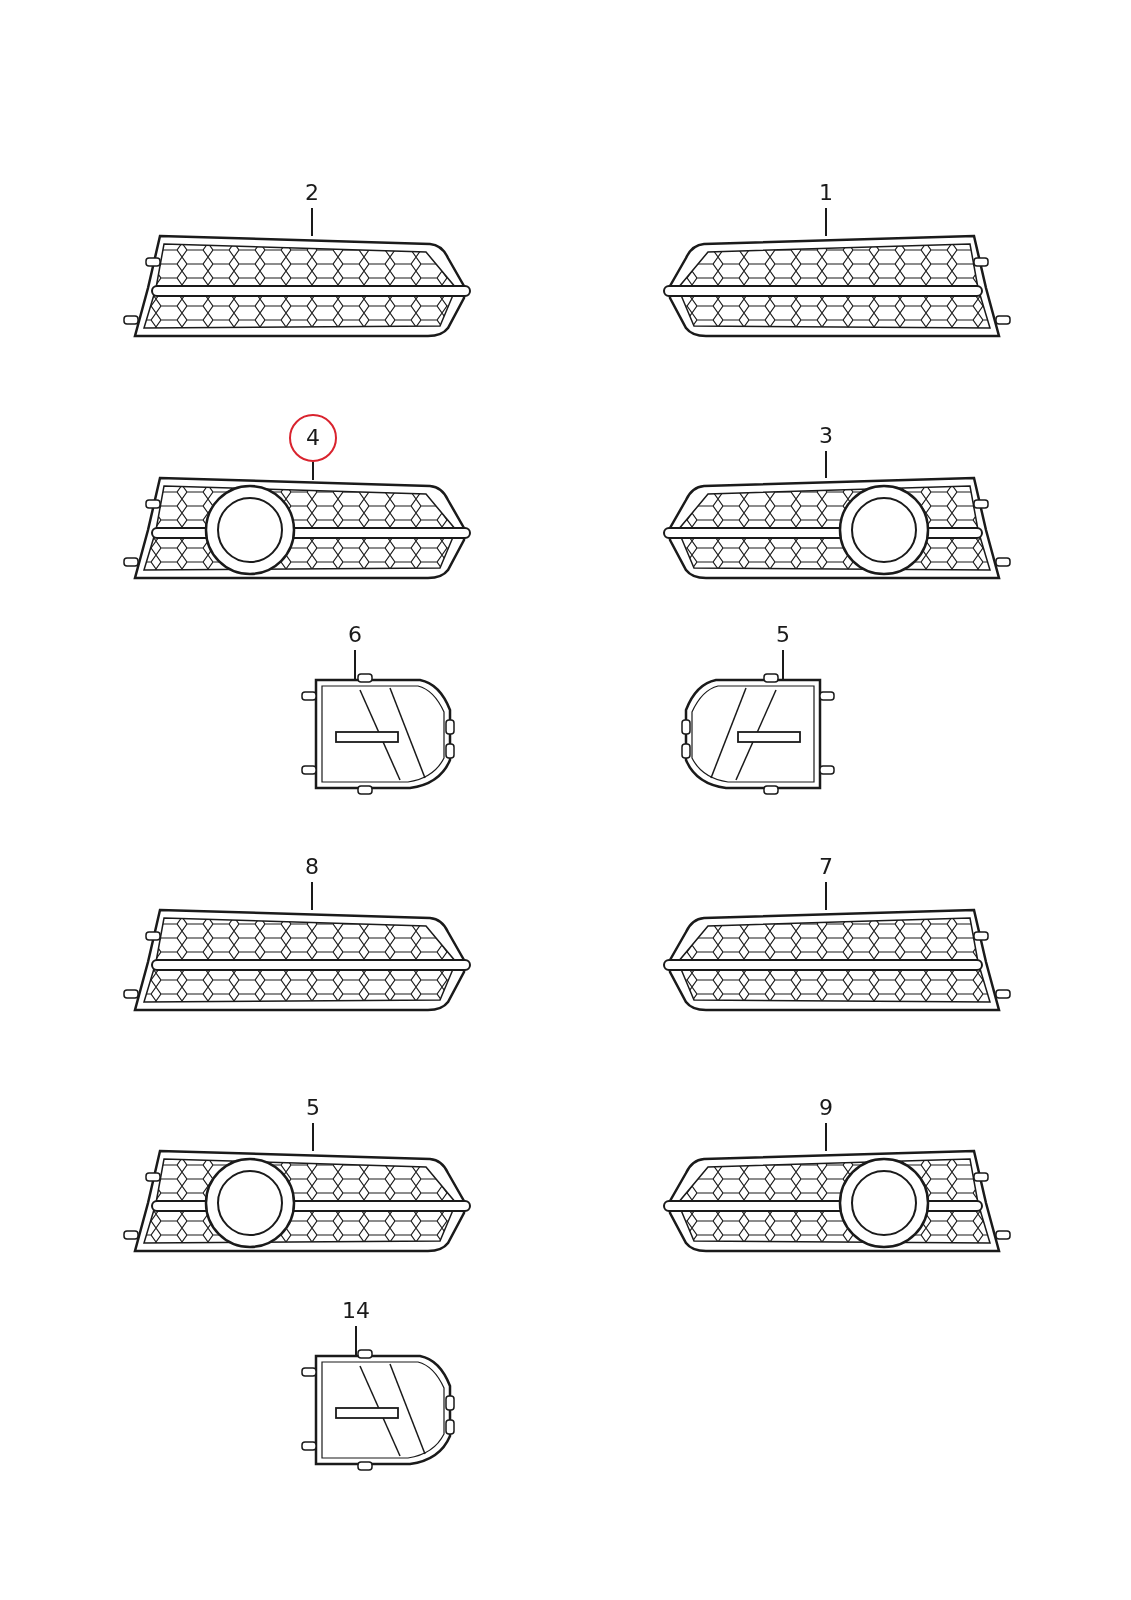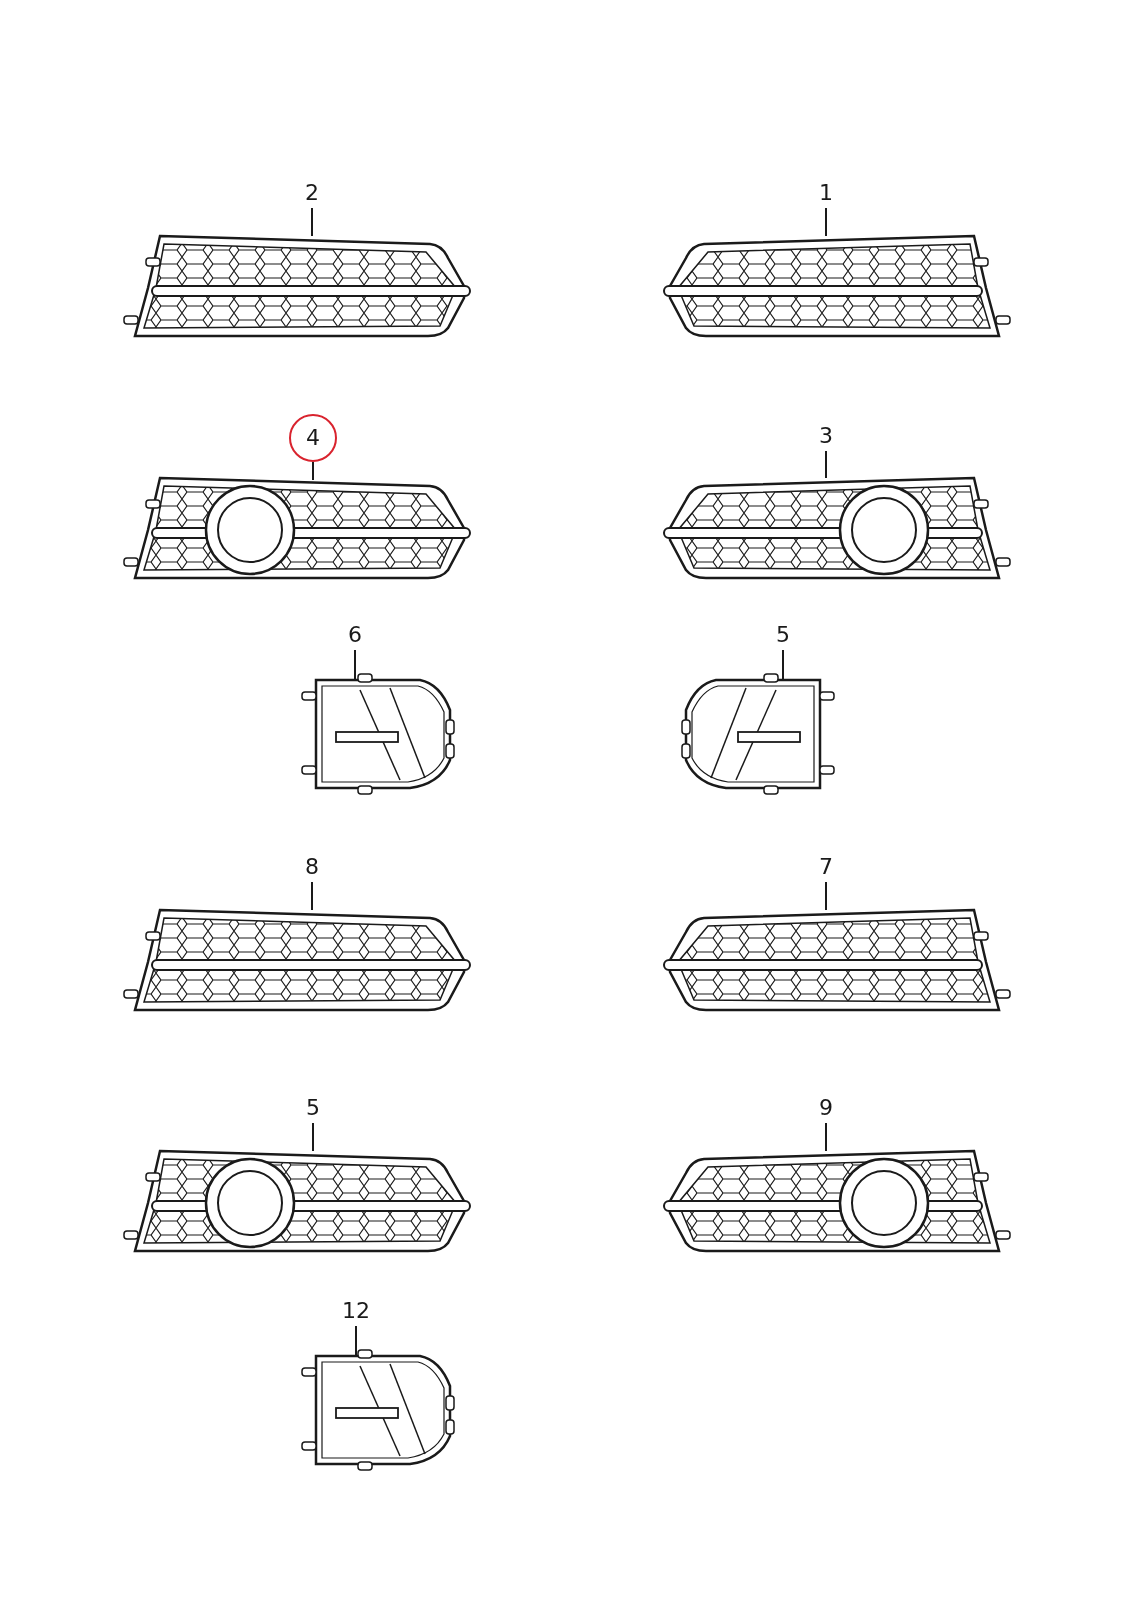--- a/index.html
+++ b/index.html
@@ -129,18 +129,18 @@
 </div>
 <div class="part">
   <span class="label" style="left:826px;top:1097px">9</span>
   <div class="leader" style="left:825px;top:1123px;height:28px"></div>
   <svg style="left:664px;top:1151px" width="350" height="110">
       <use href="#grille-right-foglight"></use>
     </svg>
 </div>
 
 <div class="part">
-  <span class="label" style="left:356px;top:1300px">12</span>
+  <span class="label" style="left:356px;top:1300px">14</span>
   <div class="leader" style="left:355px;top:1326px;height:30px"></div>
   <svg style="left:300px;top:1356px" width="160" height="120">
       <use href="#cover-left"></use>
     </svg>
 </div>
 
 </body></html>

